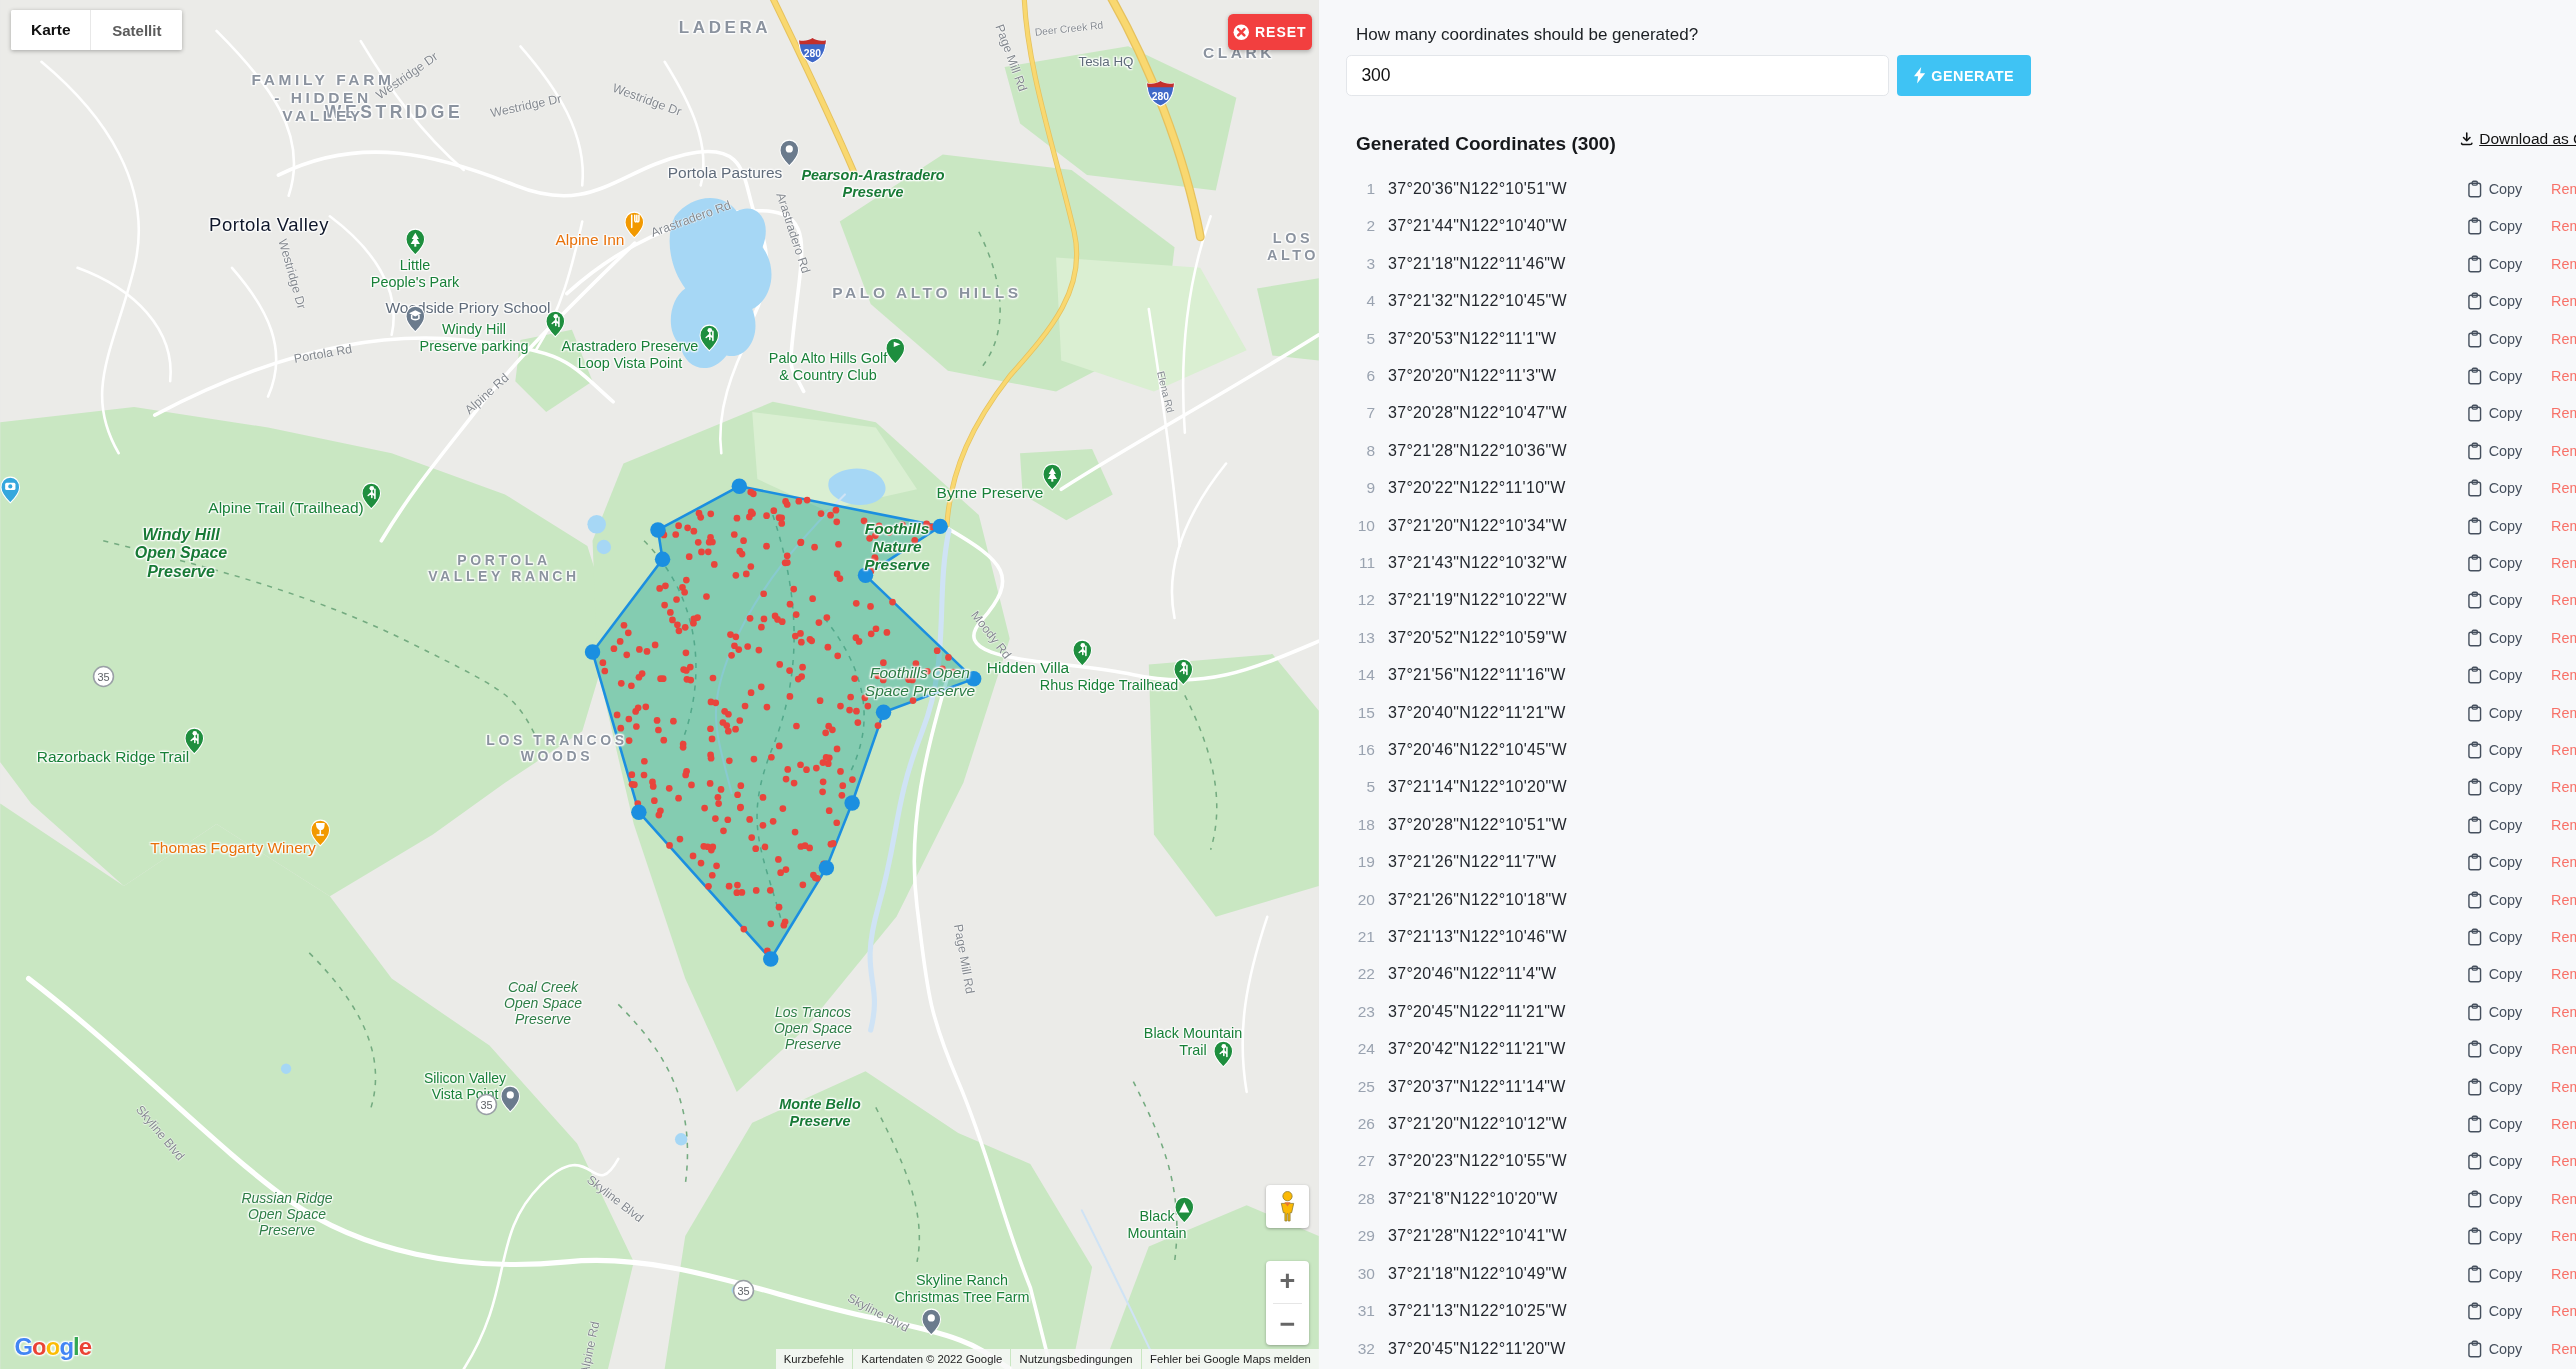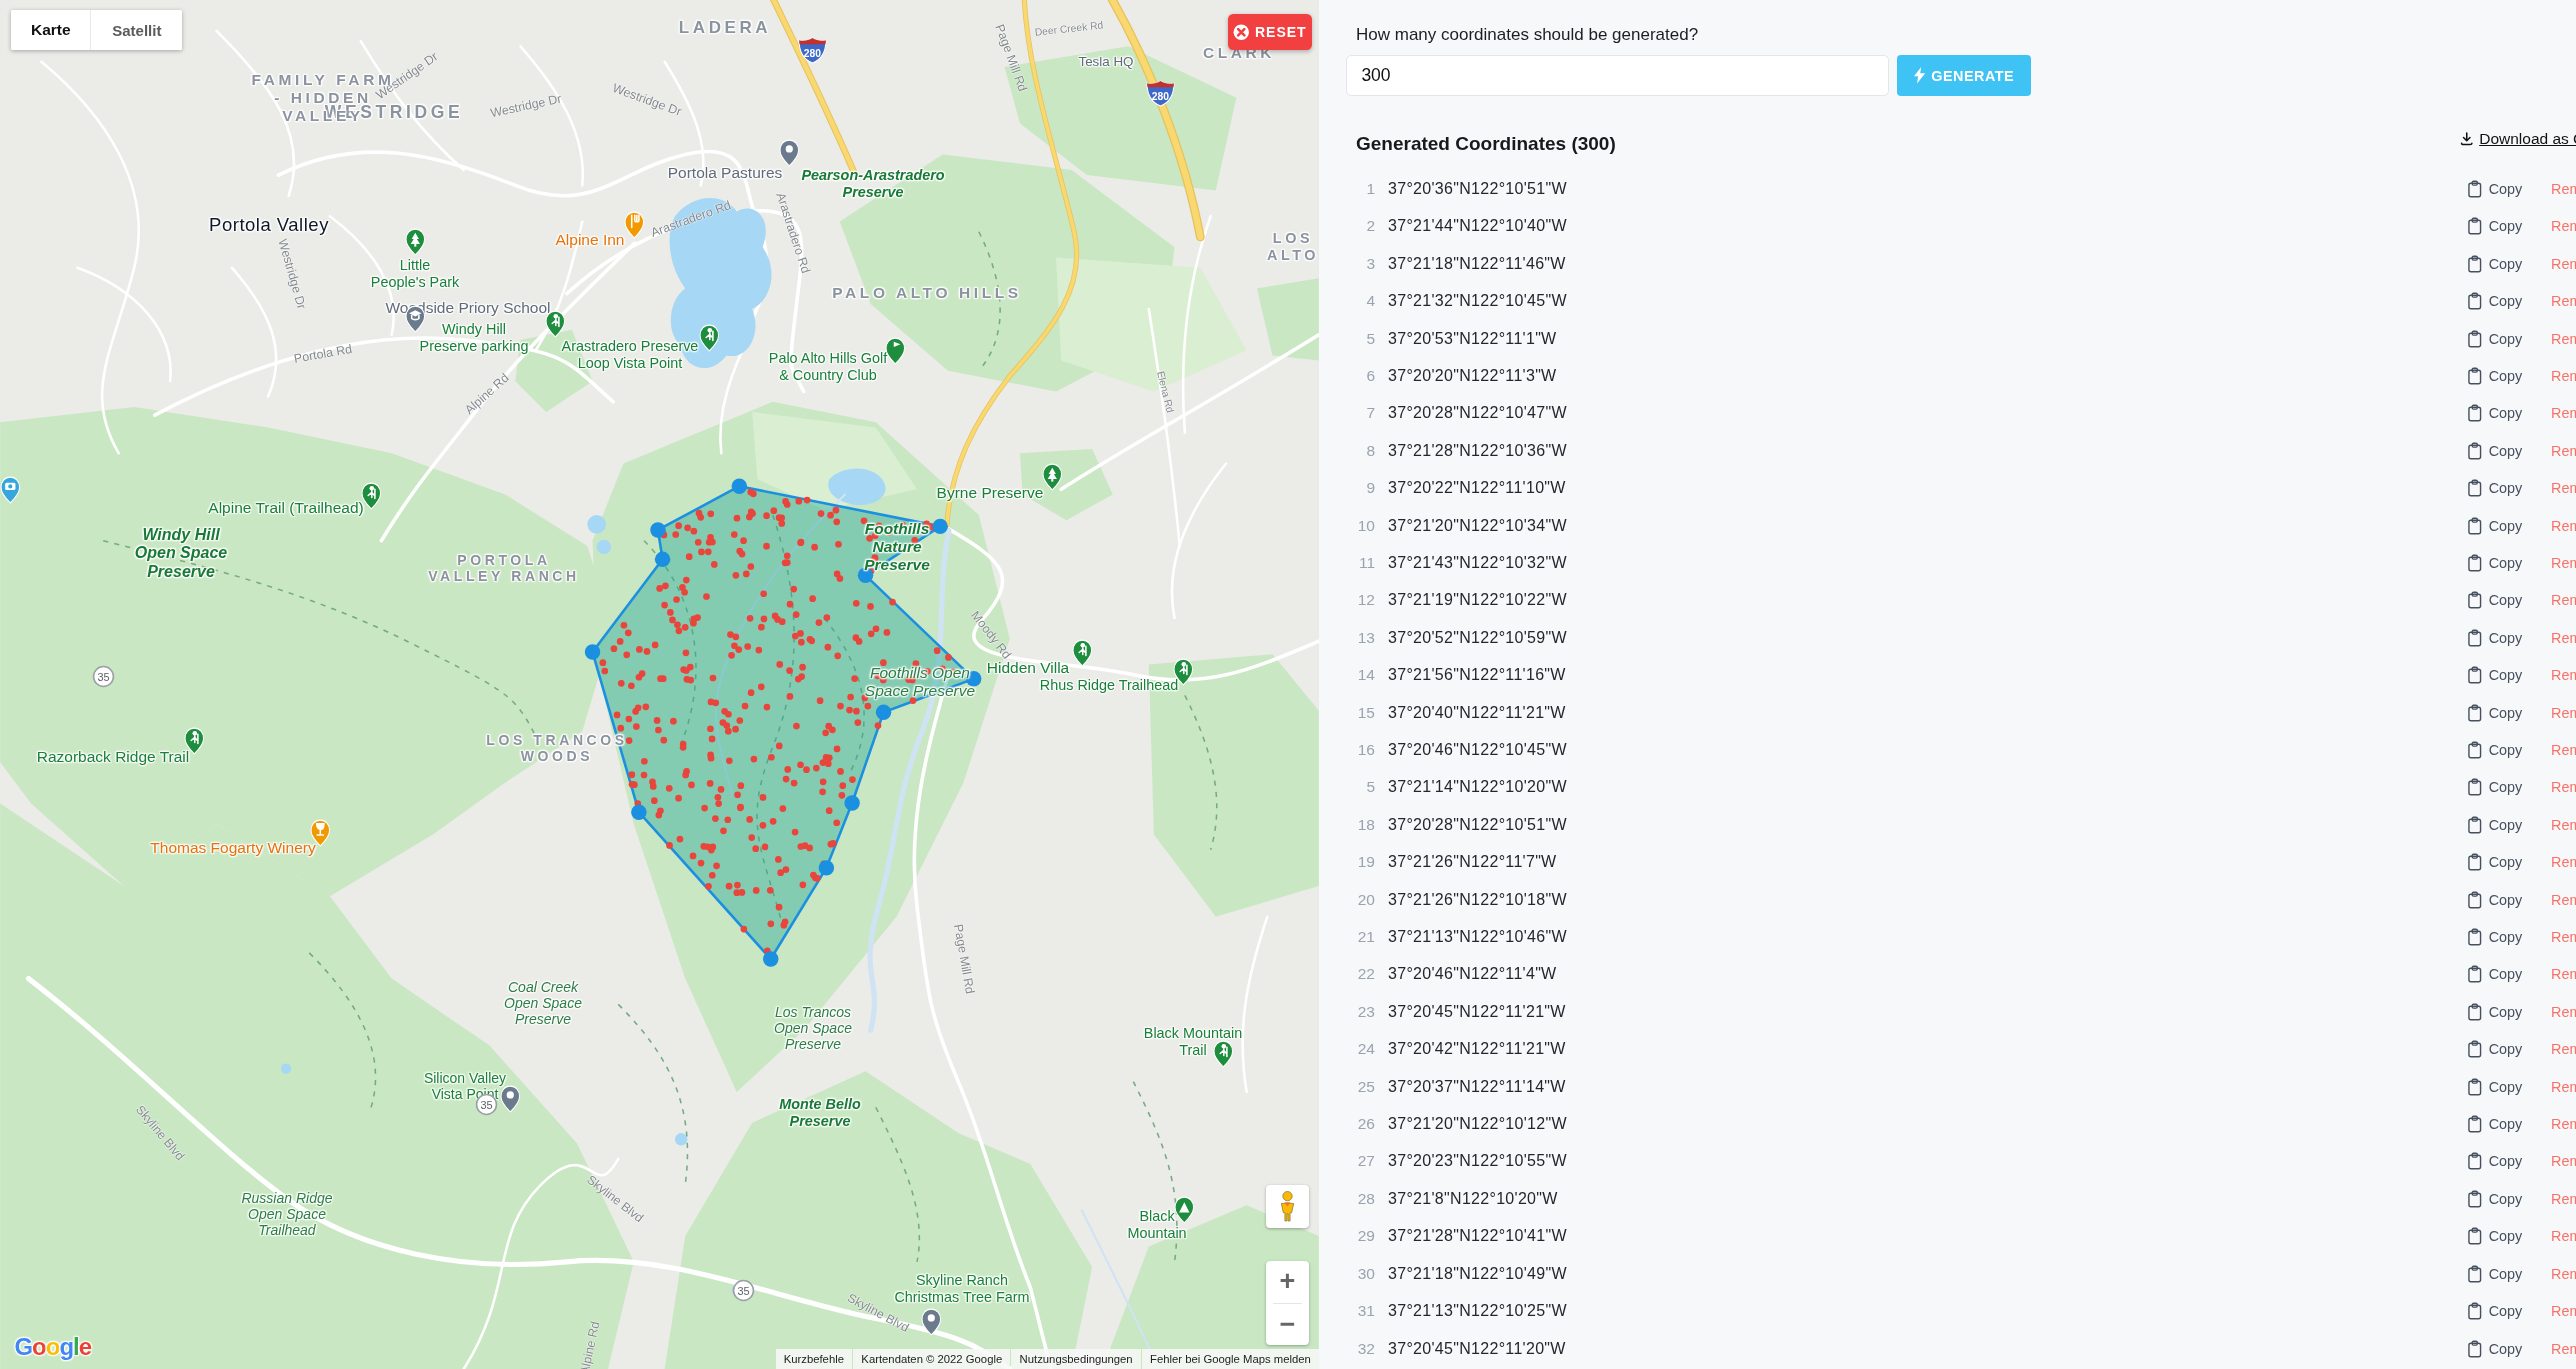--- a/index.html
+++ b/index.html
@@ -506,21 +506,21 @@
 Preserve</div>
       <div class="lbl greenB" style="left: 820px; top: 1113px; font-size: 14.4px; transform: translate(-50%, -50%) rotate(0deg);">Monte Bello
 Preserve</div>
       <div class="lbl green" style="left: 1193px; top: 1042px; font-size: 14.4px; transform: translate(-50%, -50%) rotate(0deg);">Black Mountain Trail</div>
       <div class="lbl green" style="left: 1157px; top: 1225px; font-size: 14.4px; transform: translate(-50%, -50%) rotate(0deg);">Black
 Mountain</div>
       <div class="lbl green" style="left: 465px; top: 1086px; font-size: 14px; transform: translate(-50%, -50%) rotate(0deg);">Silicon Valley
 Vista Point</div>
       <div class="lbl greenI" style="left: 287px; top: 1214px; font-size: 14px; transform: translate(-50%, -50%) rotate(0deg);">Russian Ridge
 Open Space
-Trailhead</div>
+Preserve</div>
       <div class="lbl green" style="left: 962px; top: 1289px; font-size: 14.4px; transform: translate(-50%, -50%) rotate(0deg);">Skyline Ranch
 Christmas Tree Farm</div>
       <div class="lbl orange" style="left: 233px; top: 848px; font-size: 15.5px; transform: translate(-50%, -50%) rotate(0deg);">Thomas Fogarty Winery</div>
       <div class="lbl orange" style="left: 590px; top: 240px; font-size: 15.5px; transform: translate(-50%, -50%) rotate(0deg);">Alpine Inn</div>
       <div class="lbl gray" style="left: 725px; top: 173px; font-size: 15.5px; transform: translate(-50%, -50%) rotate(0deg);">Portola Pastures</div>
       <div class="lbl gray" style="left: 468px; top: 308px; font-size: 15.5px; transform: translate(-50%, -50%) rotate(0deg);">Woodside Priory School</div>
       <div class="lbl gray" style="left: 1106px; top: 62px; font-size: 13.4px; transform: translate(-50%, -50%) rotate(0deg);">Tesla HQ</div>
       <div class="lbl road" style="left: 407px; top: 76px; font-size: 12.4px; transform: translate(-50%, -50%) rotate(-35deg);">Westridge Dr</div>
       <div class="lbl road" style="left: 526px; top: 106px; font-size: 12.4px; transform: translate(-50%, -50%) rotate(-12deg);">Westridge Dr</div>
       <div class="lbl road" style="left: 647px; top: 100px; font-size: 12.4px; transform: translate(-50%, -50%) rotate(20deg);">Westridge Dr</div>

